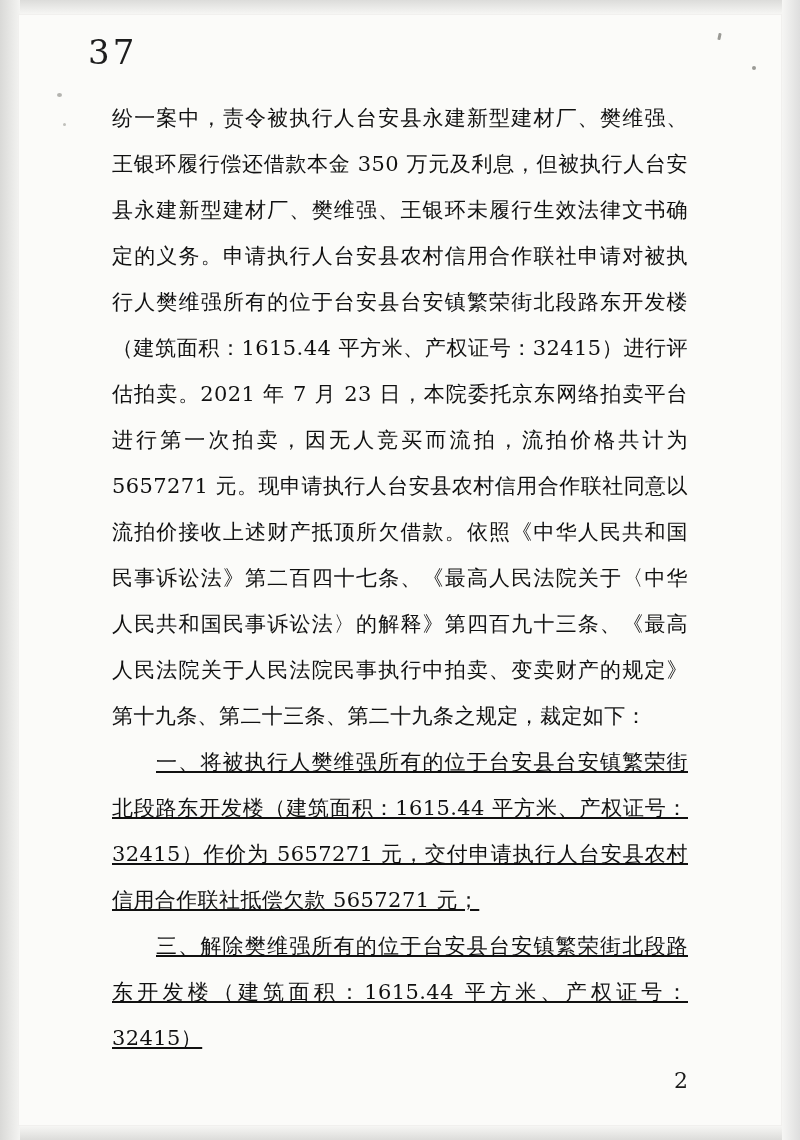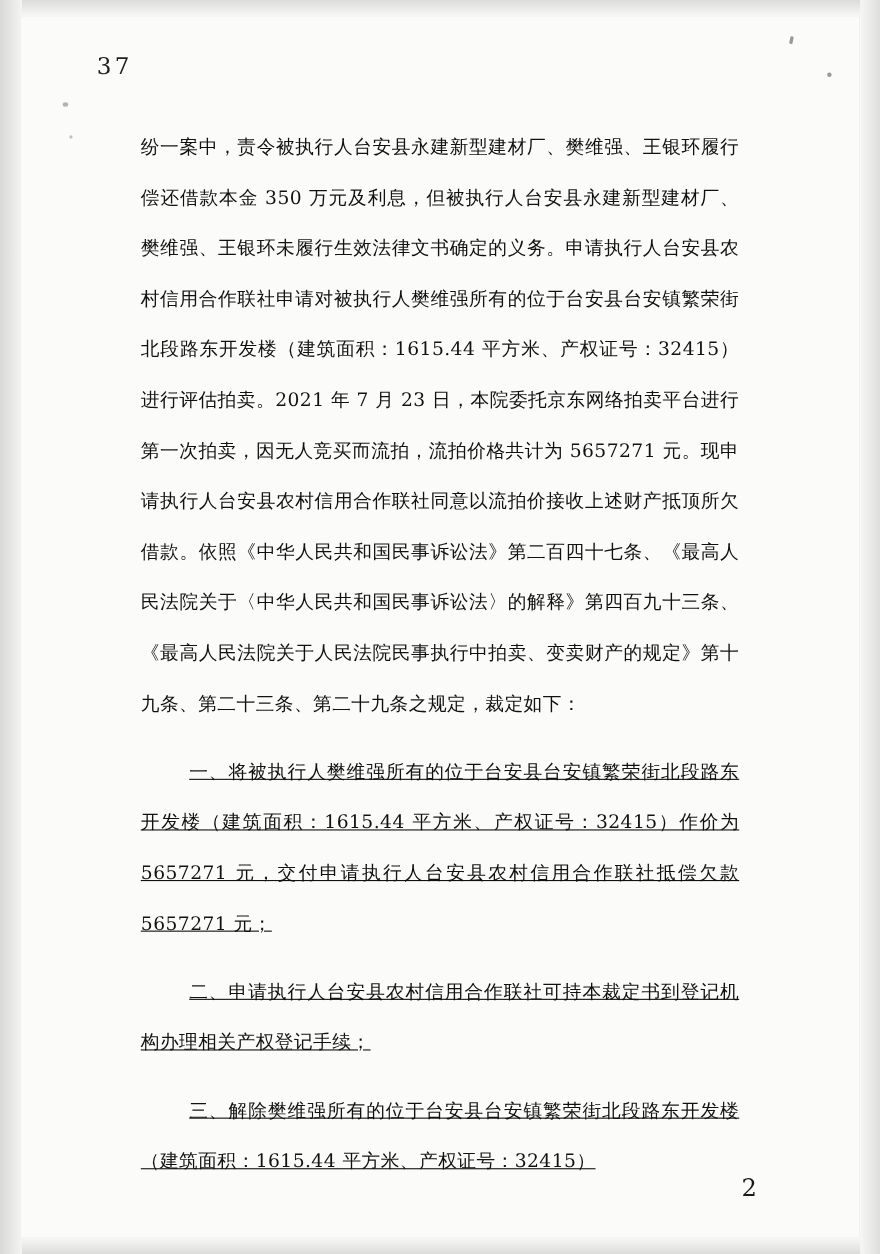--- a/index.html
+++ b/index.html
@@ -51,23 +51,23 @@
   .edge-bottom {
     position: absolute;
     left: 0; bottom: 0;
     width: 800px; height: 14px;
     background: linear-gradient(to top, #dcdcda, #f6f6f4);
   }
 
   .page-number-top {
     position: absolute;
     left: 88px;
-    top: 48px;
+    top: 32px;
     font-family: "DejaVu Serif", serif;
-    font-size: 21px;
+    font-size: 34px;
     letter-spacing: 3px;
     color: #1d1d1d;
   }
 
   .speck {
     position: absolute;
     background: #9a9a96;
     border-radius: 50%;
   }
   .speck.s1 { left: 718px; top: 33px; width: 3px; height: 7px; border-radius: 1px; transform: rotate(12deg); }
@@ -76,27 +76,27 @@
   .speck.s4 { left: 63px; top: 123px; width: 3px; height: 3px; background: #c0c0bb; }
 
   .body-text {
     position: absolute;
     left: 112px;
     top: 95px;
     width: 576px;
   }
   .para {
     font-family: "DejaVu Serif", serif;
-    font-size: 17px;
+    font-size: 21px;
     line-height: 46px;
     color: #111111;
     text-align: justify;
     text-justify: inter-ideograph;
     letter-spacing: 0.4px;
-    margin: 16px;
+    margin: 0;
   }
   .para.indent {
     text-indent: 44px;
     text-decoration: underline;
   }
   .para + .para {
     margin-top: 0;
   }
   .footer-number {
     position: absolute;
@@ -120,18 +120,17 @@
   <div class="page-number-top">37</div>
 
   <div class="speck s1"></div>
   <div class="speck s2"></div>
   <div class="speck s3"></div>
   <div class="speck s4"></div>
 
   <div class="body-text">
     <p class="para">纷一案中，责令被执行人台安县永建新型建材厂、樊维强、王银环履行偿还借款本金 350 万元及利息，但被执行人台安县永建新型建材厂、樊维强、王银环未履行生效法律文书确定的义务。申请执行人台安县农村信用合作联社申请对被执行人樊维强所有的位于台安县台安镇繁荣街北段路东开发楼（建筑面积：1615.44 平方米、产权证号：32415）进行评估拍卖。2021 年 7 月 23 日，本院委托京东网络拍卖平台进行第一次拍卖，因无人竞买而流拍，流拍价格共计为 5657271 元。现申请执行人台安县农村信用合作联社同意以流拍价接收上述财产抵顶所欠借款。依照《中华人民共和国民事诉讼法》第二百四十七条、《最高人民法院关于〈中华人民共和国民事诉讼法〉的解释》第四百九十三条、《最高人民法院关于人民法院民事执行中拍卖、变卖财产的规定》第十九条、第二十三条、第二十九条之规定，裁定如下：</p>
     <p class="para indent">一、将被执行人樊维强所有的位于台安县台安镇繁荣街北段路东开发楼（建筑面积：1615.44 平方米、产权证号：32415）作价为 5657271 元，交付申请执行人台安县农村信用合作联社抵偿欠款 5657271 元；</p>
-    <p class="para indent">二、申请执行人台安县农村信用合作联社可持本裁定书到登记机构办理相关产权登记手续；</p>
     <p class="para indent">三、解除樊维强所有的位于台安县台安镇繁荣街北段路东开发楼（建筑面积：1615.44 平方米、产权证号：32415）</p>
   </div>
 
   <div class="footer-number">2</div>
 </div>
 
 </body></html>

